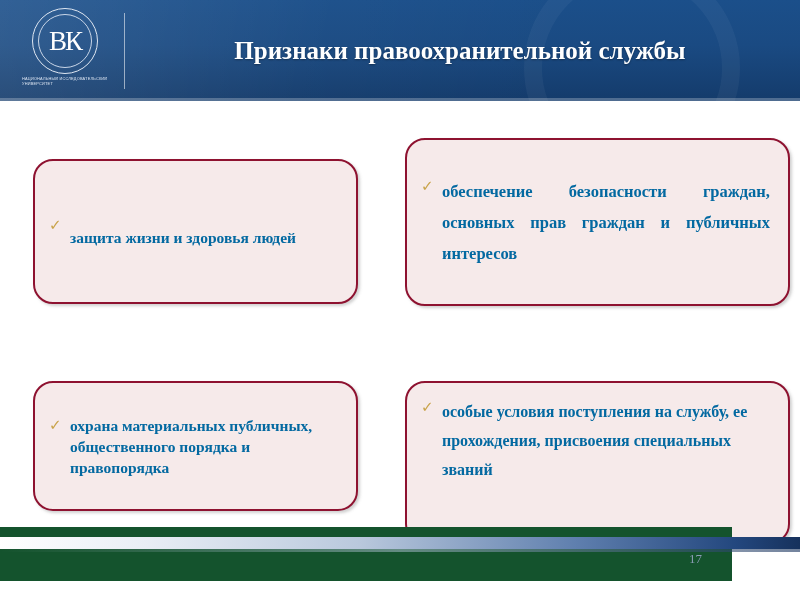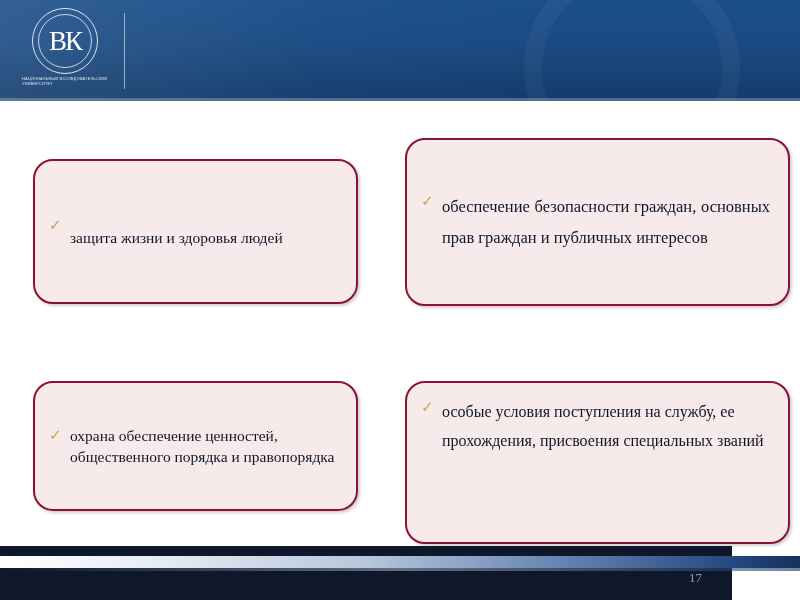--- a/index.html
+++ b/index.html
@@ -157,22 +157,22 @@
     flex: 0 0 auto;
     color: #c9a34a;
     font-size: 15px;
     line-height: 20px;
     width: 17px;
     margin-right: 4px;
     font-family: "DejaVu Sans", sans-serif;
   }
   .card-text {
     flex: 1 1 auto;
-    color: #0f172a;
-    font-weight: normal;
+    color: #0369a1;
+    font-weight: bold;
     font-family: "Liberation Serif", serif;
   }
 
   
   #card-1 {
     left: 33px;
     top: 58px;
     width: 325px;
     height: 145px;
     display: flex;
@@ -230,24 +230,24 @@
   #card-4 .card-row { width: 100%; }
   #card-4 .card-text {
     font-size: 16px;
     line-height: 29px;
   }
 
   
   .footer {
     position: absolute;
     left: 0;
-    top: 546px;
+    top: 527px;
     width: 732px;
     height: 54px;
-    background: #0f172a;
+    background: #14532d;
   }
   .footer-bar {
     position: absolute;
     left: 0;
     top: 10px;
     width: 800px;
     height: 12px;
     background: linear-gradient(90deg, #ffffff 0%, #e9eef5 18%, #b9c8dc 45%, #5f7fae 72%, #23477e 92%, #16315c 100%);
   }
   .footer-bar-2 {
@@ -276,20 +276,21 @@
 
   <div class="logo">
     <div class="logo-seal">
       <div class="logo-mono">ВК</div>
     </div>
     <div class="logo-caption">НАЦИОНАЛЬНЫЙ ИССЛЕДОВАТЕЛЬСКИЙ УНИВЕРСИТЕТ</div>
   </div>
 
   <div class="header-divider"></div>
 
+  <div class="header-title">Признаки правоохранительной службы</div>
   <div class="header-bottom-line"></div>
 </div>
 
 <div class="slide-body">
 
   <div class="card" id="card-1">
     <div class="card-row">
       <span class="check">✓</span>
       <span class="card-text">защита жизни и здоровья людей</span>
     </div>
@@ -298,21 +299,21 @@
   <div class="card" id="card-2">
     <div class="card-row">
       <span class="check">✓</span>
       <span class="card-text">обеспечение безопасности граждан, основных прав граждан и публичных интересов</span>
     </div>
   </div>
 
   <div class="card" id="card-3">
     <div class="card-row">
       <span class="check">✓</span>
-      <span class="card-text">охрана обеспечение ценностей, общественного порядка и правопорядка</span>
+      <span class="card-text">охрана материальных публичных, общественного порядка и правопорядка</span>
     </div>
   </div>
 
   <div class="card" id="card-4">
     <div class="card-row">
       <span class="check">✓</span>
       <span class="card-text">особые условия поступления на службу, ее прохождения, присвоения специальных званий</span>
     </div>
   </div>
 

